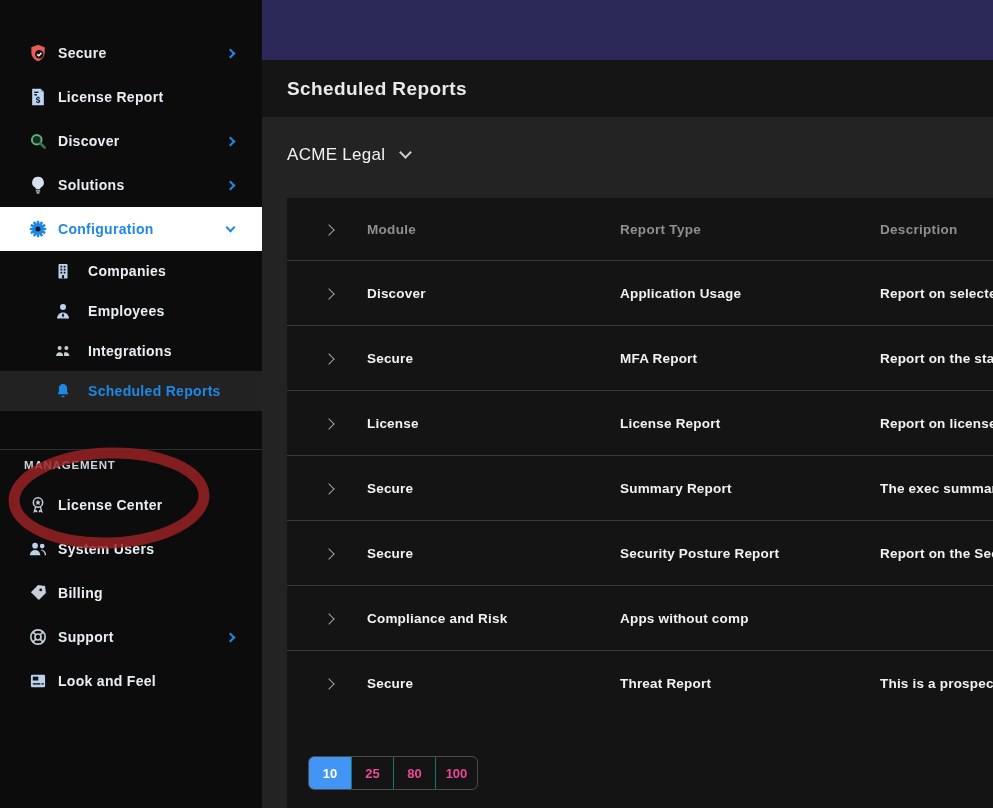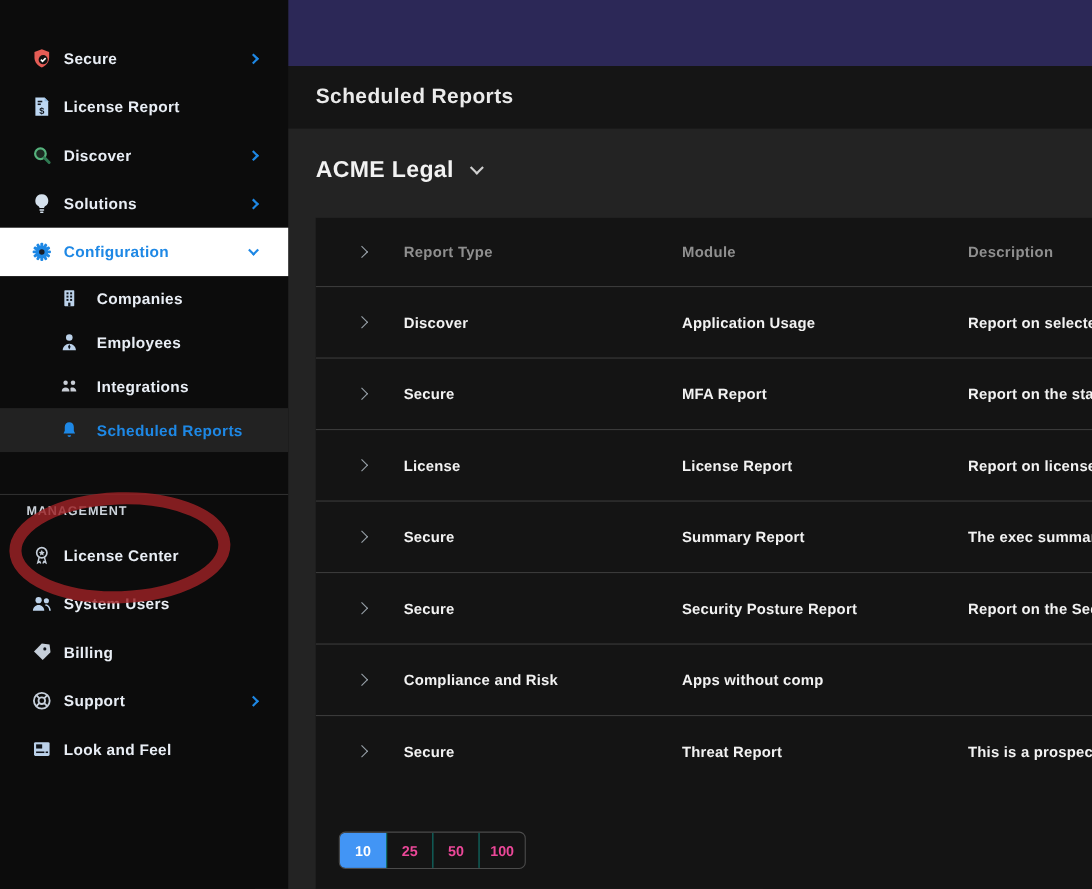--- a/index.html
+++ b/index.html
@@ -49,21 +49,21 @@
   .main { position:absolute; left:262px; top:0; width:731px; height:808px; }
   .topbar { height:60px; background:#2c2857; }
   .pagebar { height:57px; background:#151515; display:flex; align-items:center;
     padding-left:25px; }
   .page-title { color:#eaeaea; font-size:19px; font-weight:700; letter-spacing:.4px; }
 
   .content { height:691px; background:#232323; padding-left:25px; display:flex;
     flex-direction:column; }
   .company-row { padding-top:26px; display:flex; align-items:center; gap:16px;
     height:50px; cursor:pointer; }
-  .company-name { color:#f2f2f2; font-size:21px; font-weight:700; letter-spacing:.3px; }
+  .company-name { color:#f2f2f2; font-size:17px; font-weight:400; letter-spacing:.3px; }
   .achev { display:inline-block; width:9px; height:9px; border-top:2px solid #cfcfcf;
     border-right:2px solid #cfcfcf; transform:rotate(135deg); margin-top:-5px; }
 
   .table-card { margin-top:31px; background:#141414; flex:1 1 auto; min-height:0;
     overflow:hidden; }
   .trow { display:grid; grid-template-columns:80px 253px 260px 1fr;
     align-items:center; height:65px; border-top:1px solid #3a3a3a;
     white-space:nowrap; overflow:hidden; }
   .trow.head { height:62px; border-top:none; }
   .cell-chev { padding-left:38px; }
@@ -287,22 +287,22 @@
 
     <div class="company-row">
       <span class="company-name">ACME Legal</span>
       <span class="achev"></span>
     </div>
 
     <div class="table-card">
 
       <div class="trow head">
         <span class="cell-chev"><span class="tchev"></span></span>
+        <span class="hcell">Module</span>
         <span class="hcell">Report Type</span>
-        <span class="hcell">Module</span>
         <span class="hcell">Description</span>
       </div>
 
       <div class="trow">
         <span class="cell-chev"><span class="tchev"></span></span>
         <span class="dcell">Discover</span>
         <span class="dcell">Application Usage</span>
         <span class="dcell">Report on selected</span>
       </div>
 
@@ -343,19 +343,19 @@
       <div class="trow">
         <span class="cell-chev"><span class="tchev"></span></span>
         <span class="dcell">Secure</span>
         <span class="dcell">Threat Report</span>
         <span class="dcell">This is a prospectin</span>
       </div>
 
       <div class="pager">
         <span class="pbtn active">10</span>
         <span class="pbtn">25</span>
-        <span class="pbtn">50</span>
+        <span class="pbtn">80</span>
         <span class="pbtn">100</span>
       </div>
 
     </div>
   </div>
 </div>
 
 </body></html>

